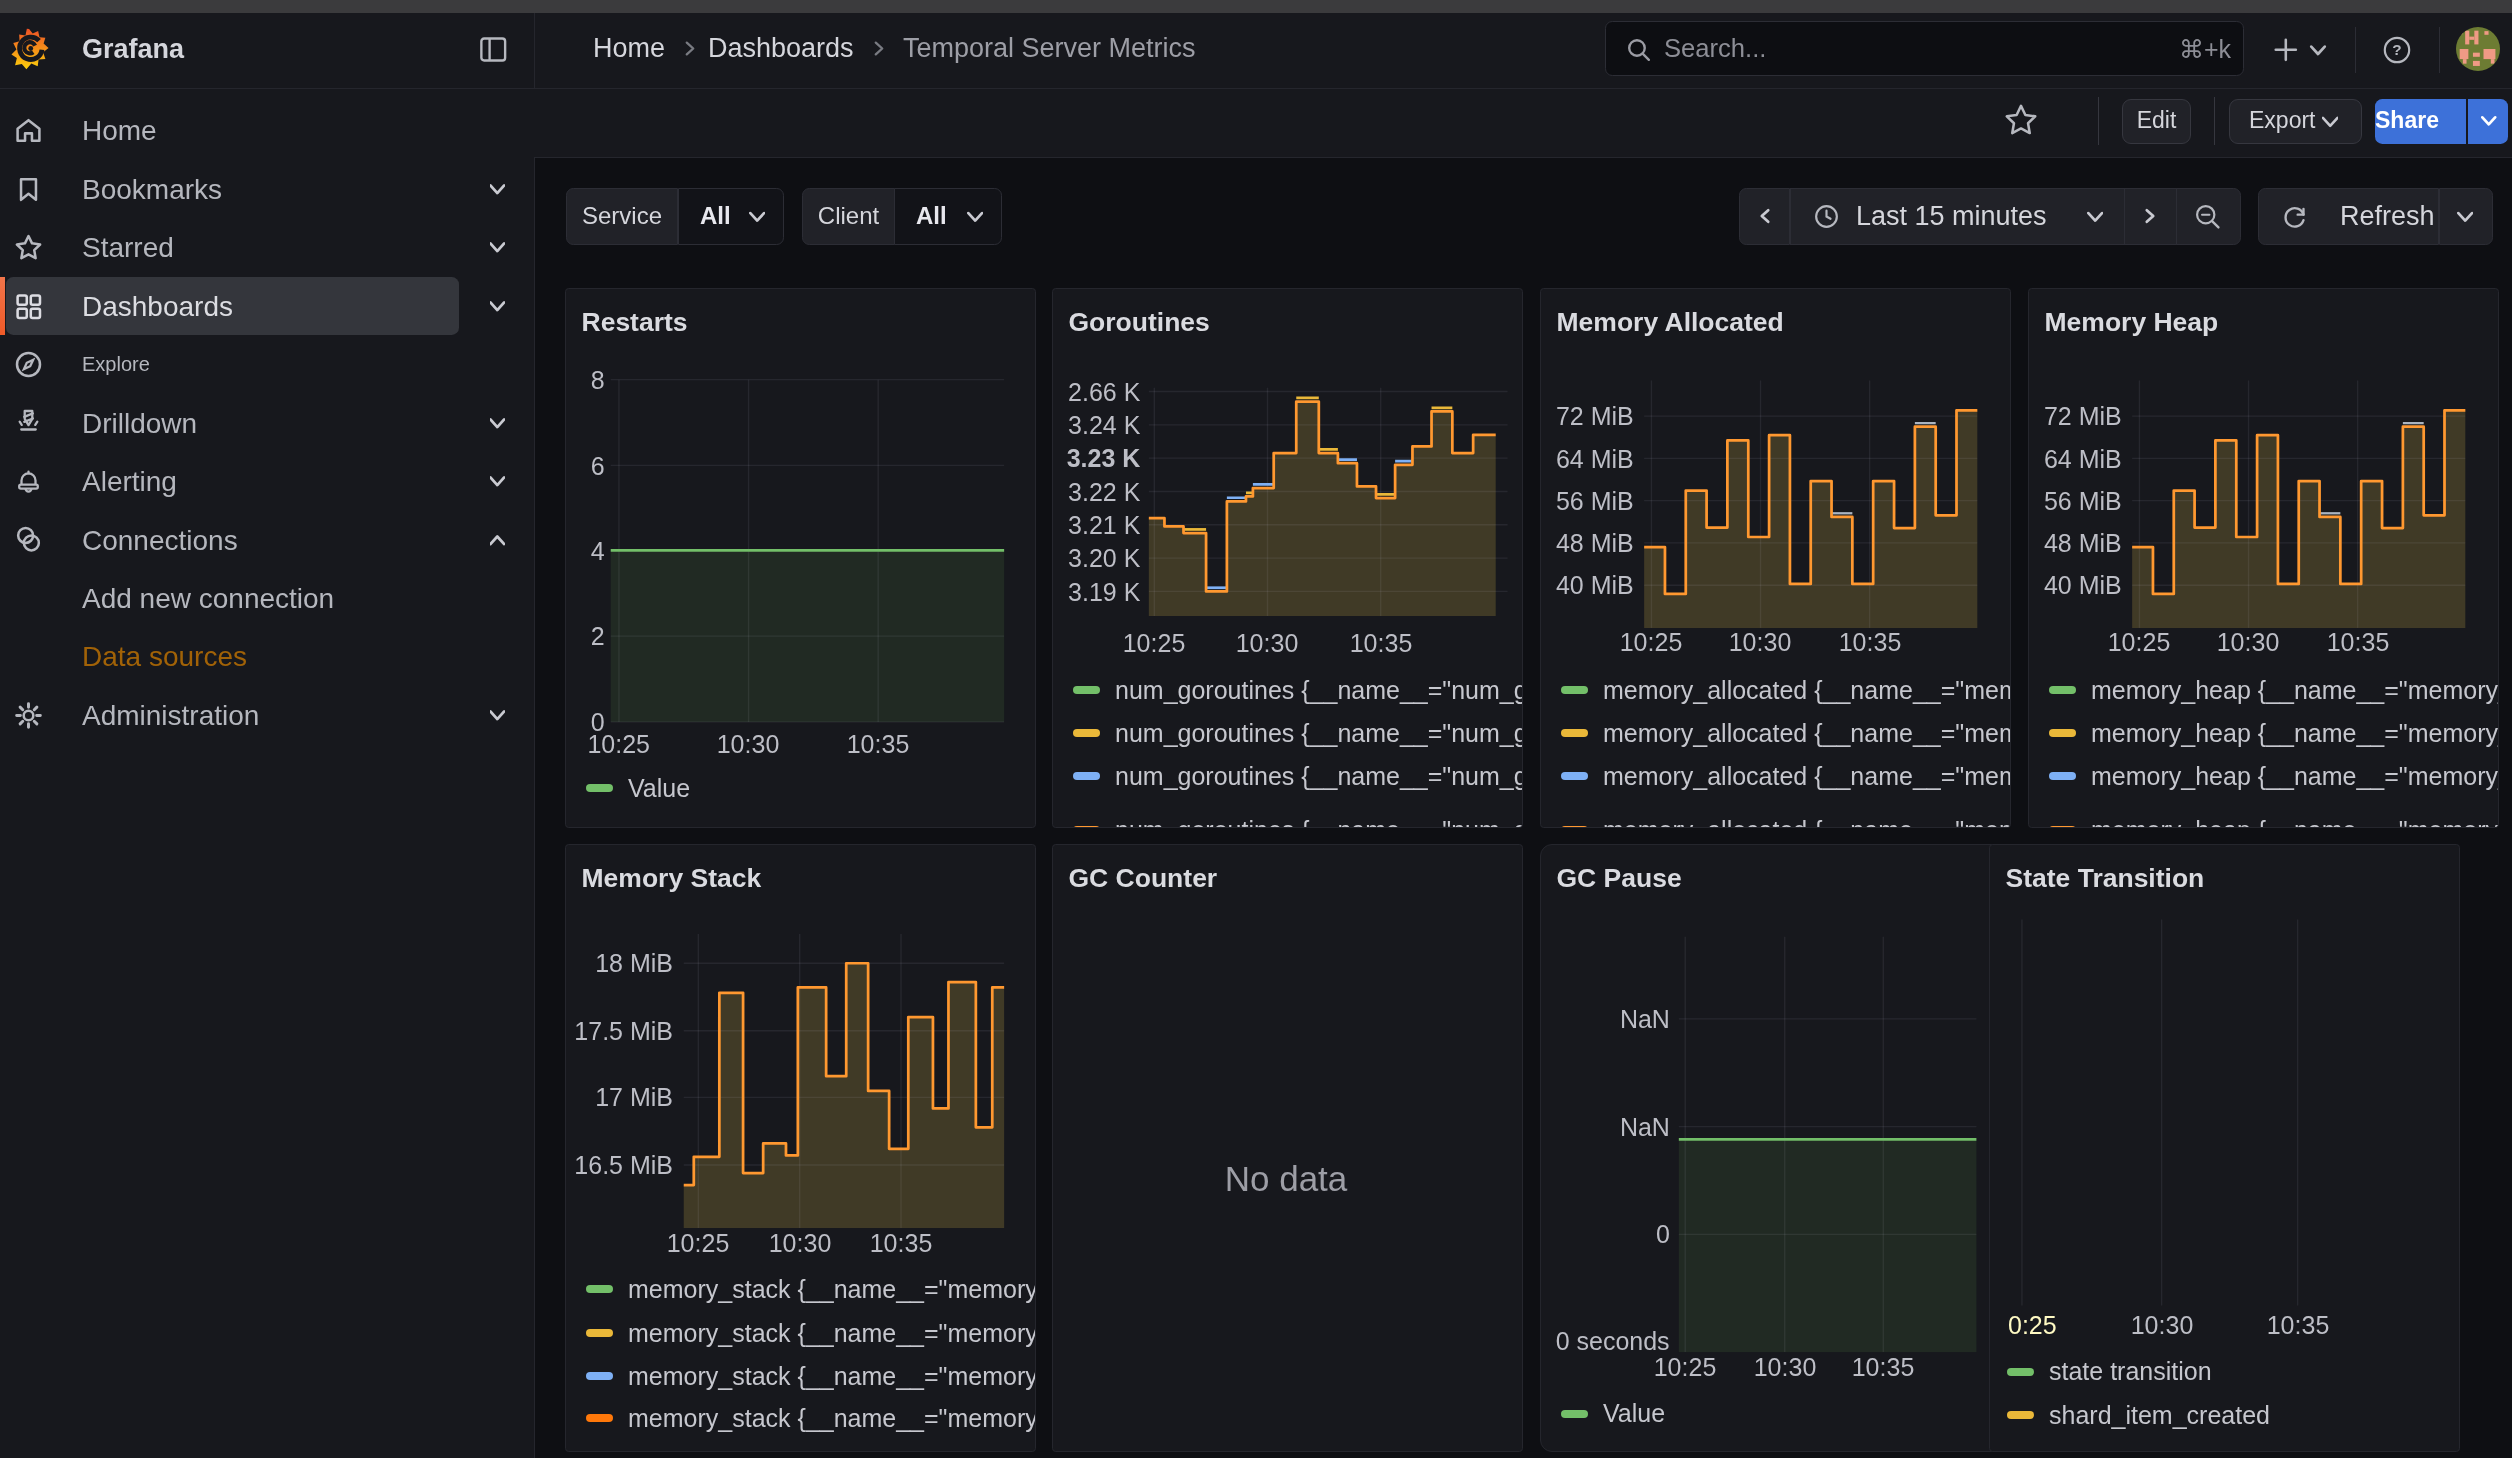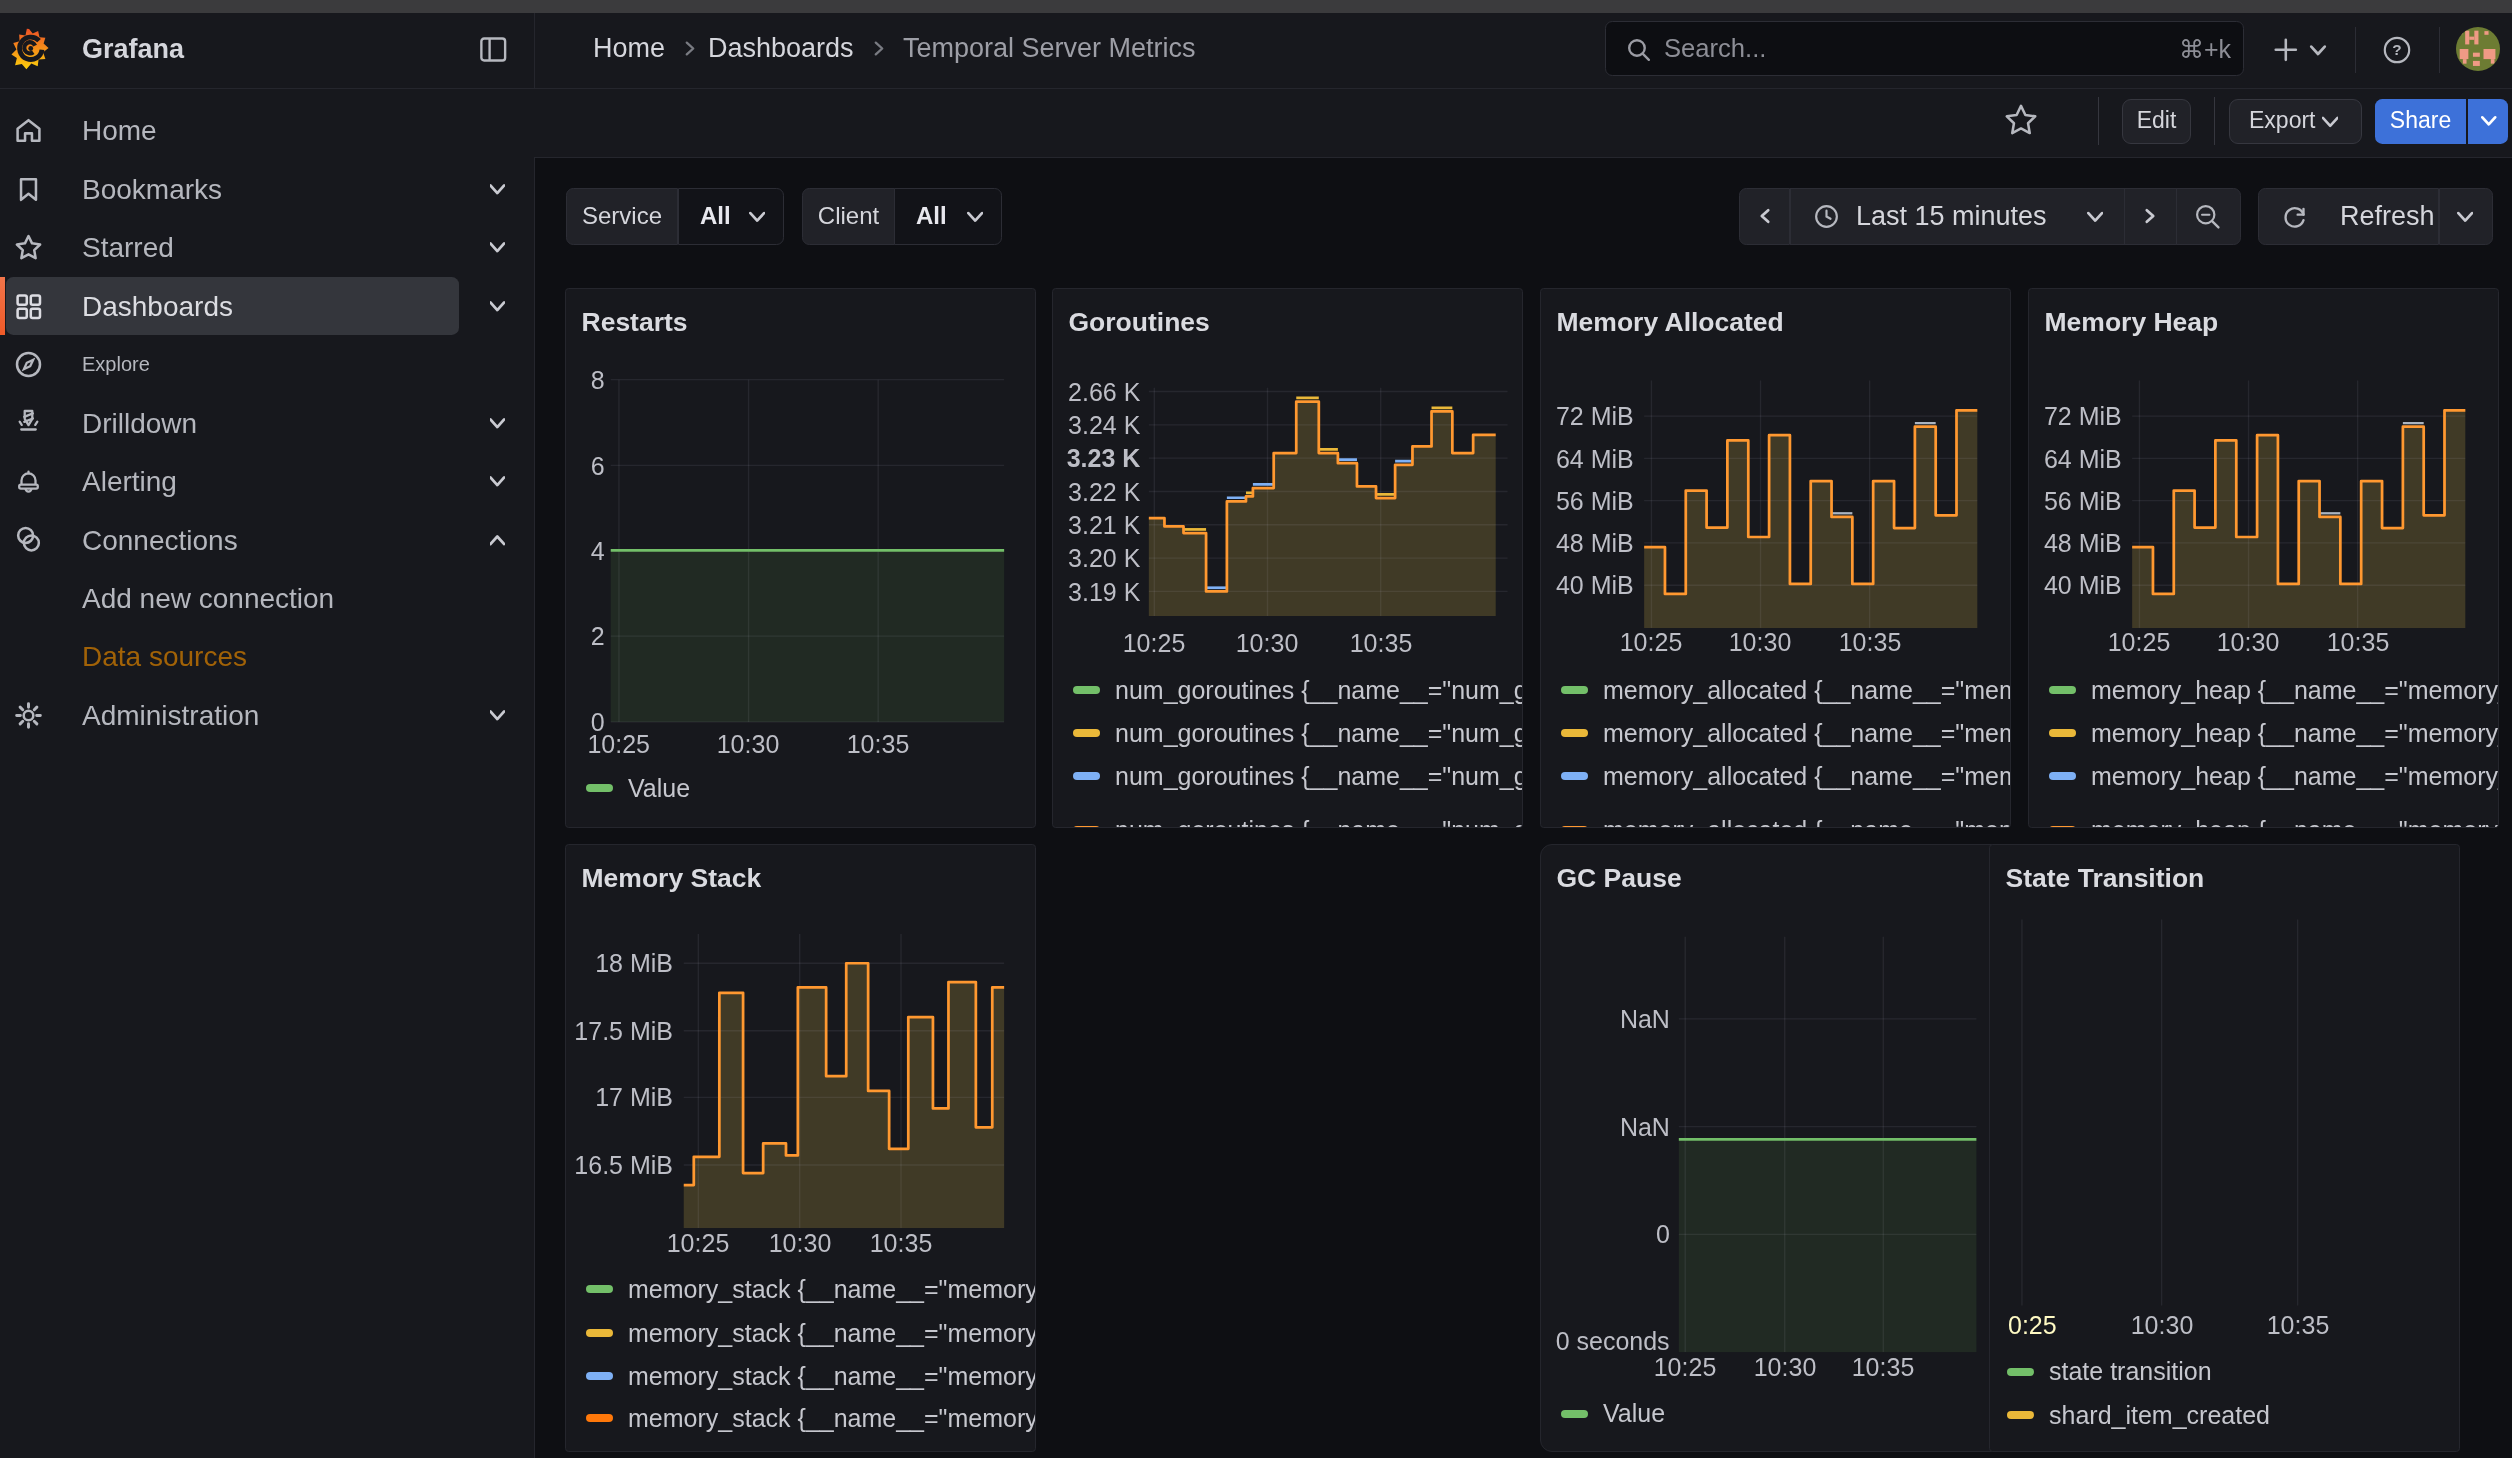--- a/index.html
+++ b/index.html
@@ -165,21 +165,21 @@
 <div style="position:absolute;left:2098px;top:97px;width:0.9px;height:48px;background:#36373f;"></div>
 <div style="position:absolute;left:2122px;top:99px;width:69px;height:45px;background:#212228;border:0.9px solid #36373f;border-radius:9px;"></div>
 <div style="position:absolute;left:2122px;top:104px;width:69px;height:33px;font-size:23px;line-height:33px;color:#d5d6dc;font-weight:400;text-align:center;letter-spacing:0px;">Edit</div>
 <div style="position:absolute;left:2214px;top:97px;width:0.9px;height:48px;background:#36373f;"></div>
 <div style="position:absolute;left:2229px;top:99px;width:133px;height:45px;background:#212228;border:0.9px solid #36373f;border-radius:9px;"></div>
 <div style="position:absolute;left:2249px;top:104px;font-size:23px;line-height:33px;color:#d5d6dc;font-weight:400;white-space:nowrap;">Export</div>
 <svg class="abs" style="left:2322px;top:115px;" width="16.4" height="13.7" viewBox="0 0 18 15">
       <path d="M1.0 3.0999999999999996 L9 11.9 L17.0 3.0999999999999996" fill="none" stroke="#c9cad1" stroke-width="2.8" stroke-linecap="round" stroke-linejoin="round"></path>
     </svg>
 <div style="position:absolute;left:2375px;top:99px;width:91px;height:45px;background:#3d71d9;border-radius:7.3px 0 0 7.3px;"></div>
-<div style="position:absolute;left:2375px;top:104px;width:91px;height:33px;font-size:23px;line-height:33px;color:#ffffff;font-weight:400;text-align:center;letter-spacing:0px;">Share</div>
+<div style="position:absolute;left:2375px;top:104px;width:91px;height:33px;font-size:23px;line-height:33px;color:#ffffff;font-weight:700;text-align:left;letter-spacing:0px;">Share</div>
 <div style="position:absolute;left:2468px;top:99px;width:40px;height:45px;background:#3d71d9;border-radius:0 7.3px 7.3px 0;"></div>
 <svg class="abs" style="left:2481px;top:114px;" width="15.5" height="13.7" viewBox="0 0 17 15">
       <path d="M1.5 3.6499999999999995 L8.5 11.350000000000001 L15.5 3.6499999999999995" fill="none" stroke="#ffffff" stroke-width="3" stroke-linecap="round" stroke-linejoin="round"></path>
     </svg>
 <div style="position:absolute;left:566px;top:188px;width:112px;height:57px;background:#212228;border:0.9px solid #2c2d35;border-radius:7.3px 0 0 7.3px;"></div>
 <div style="position:absolute;left:566px;top:199px;width:112px;height:34px;font-size:24px;line-height:34px;color:#d5d6dc;font-weight:400;text-align:center;letter-spacing:0px;">Service</div>
 <div style="position:absolute;left:678px;top:188px;width:106px;height:57px;background:#121318;border:0.9px solid #2c2d35;border-radius:0 7.3px 7.3px 0;"></div>
 <div style="position:absolute;left:700px;top:199px;font-size:24px;line-height:34px;color:#e8e8ee;font-weight:700;white-space:nowrap;">All</div>
 
 <svg class="abs" style="left:749px;top:210px;" width="16.4" height="13.7" viewBox="0 0 18 15">
@@ -384,20 +384,24 @@
       <div style="position:absolute;left:285px;top:380px;width:100px;height:36px;font-size:25px;line-height:36px;color:#bdbec6;font-weight:400;text-align:center;letter-spacing:0px;">10:35</div>
       <div style="position:absolute;left:20px;top:440px;width:26.5px;height:8.2px;background:#73bf69;border-radius:4.1px;"></div>
       <div style="position:absolute;left:62px;top:426px;font-size:25px;line-height:36px;color:#c6c7ce;font-weight:400;white-space:nowrap;">memory_stack {__name__="memory_s</div>
       <div style="position:absolute;left:20px;top:484px;width:26.5px;height:8.2px;background:#eab839;border-radius:4.1px;"></div>
       <div style="position:absolute;left:62px;top:470px;font-size:25px;line-height:36px;color:#c6c7ce;font-weight:400;white-space:nowrap;">memory_stack {__name__="memory_s</div>
       <div style="position:absolute;left:20px;top:527px;width:26.5px;height:8.2px;background:#7eb0f5;border-radius:4.1px;"></div>
       <div style="position:absolute;left:62px;top:513px;font-size:25px;line-height:36px;color:#c6c7ce;font-weight:400;white-space:nowrap;">memory_stack {__name__="memory_s</div>
       <div style="position:absolute;left:20px;top:569px;width:26.5px;height:8.2px;background:#ff780a;border-radius:4.1px;"></div>
       <div style="position:absolute;left:62px;top:555px;font-size:25px;line-height:36px;color:#c6c7ce;font-weight:400;white-space:nowrap;">memory_stack {__name__="memory_s</div>
     </div>
+<div style="position:absolute;left:1052px;top:844px;width:471px;height:608px;background:#17181d;border:0.9px solid #25262d;border-radius:3.7px;overflow:hidden;">
+      <div style="position:absolute;left:15.5px;top:14px;font-size:26.5px;line-height:38px;color:#dadbe0;font-weight:700;white-space:nowrap;">GC Counter</div>
+      <div style="position:absolute;left:96px;top:309px;width:274px;height:50px;font-size:35px;line-height:50px;color:#9d9ea6;font-weight:400;text-align:center;letter-spacing:0px;">No data</div>
+    </div>
 <div style="position:absolute;left:1540px;top:844px;width:471px;height:608px;background:#17181d;border:0.9px solid #25262d;border-radius:12px;overflow:hidden;">
       <div style="position:absolute;left:15.5px;top:14px;font-size:26.5px;line-height:38px;color:#dadbe0;font-weight:700;white-space:nowrap;">GC Pause</div>
       <svg class="abs" style="left:0;top:0;" width="471" height="608" viewBox="0 0 516 665">
         <rect x="151" y="323" width="326" height="232" fill="#212a23"></rect>
         <line x1="151" y1="190" x2="477" y2="190" stroke="rgba(204,204,220,0.09)" stroke-width="1.5"></line>
         <line x1="151" y1="308" x2="477" y2="308" stroke="rgba(204,204,220,0.09)" stroke-width="1.5"></line>
         <line x1="151" y1="426" x2="477" y2="426" stroke="rgba(204,204,220,0.09)" stroke-width="1.5"></line>
         <line x1="158" y1="100" x2="158" y2="555" stroke="rgba(204,204,220,0.09)" stroke-width="1.5"></line>
         <line x1="267" y1="100" x2="267" y2="555" stroke="rgba(204,204,220,0.09)" stroke-width="1.5"></line>
         <line x1="375" y1="100" x2="375" y2="555" stroke="rgba(204,204,220,0.09)" stroke-width="1.5"></line>

